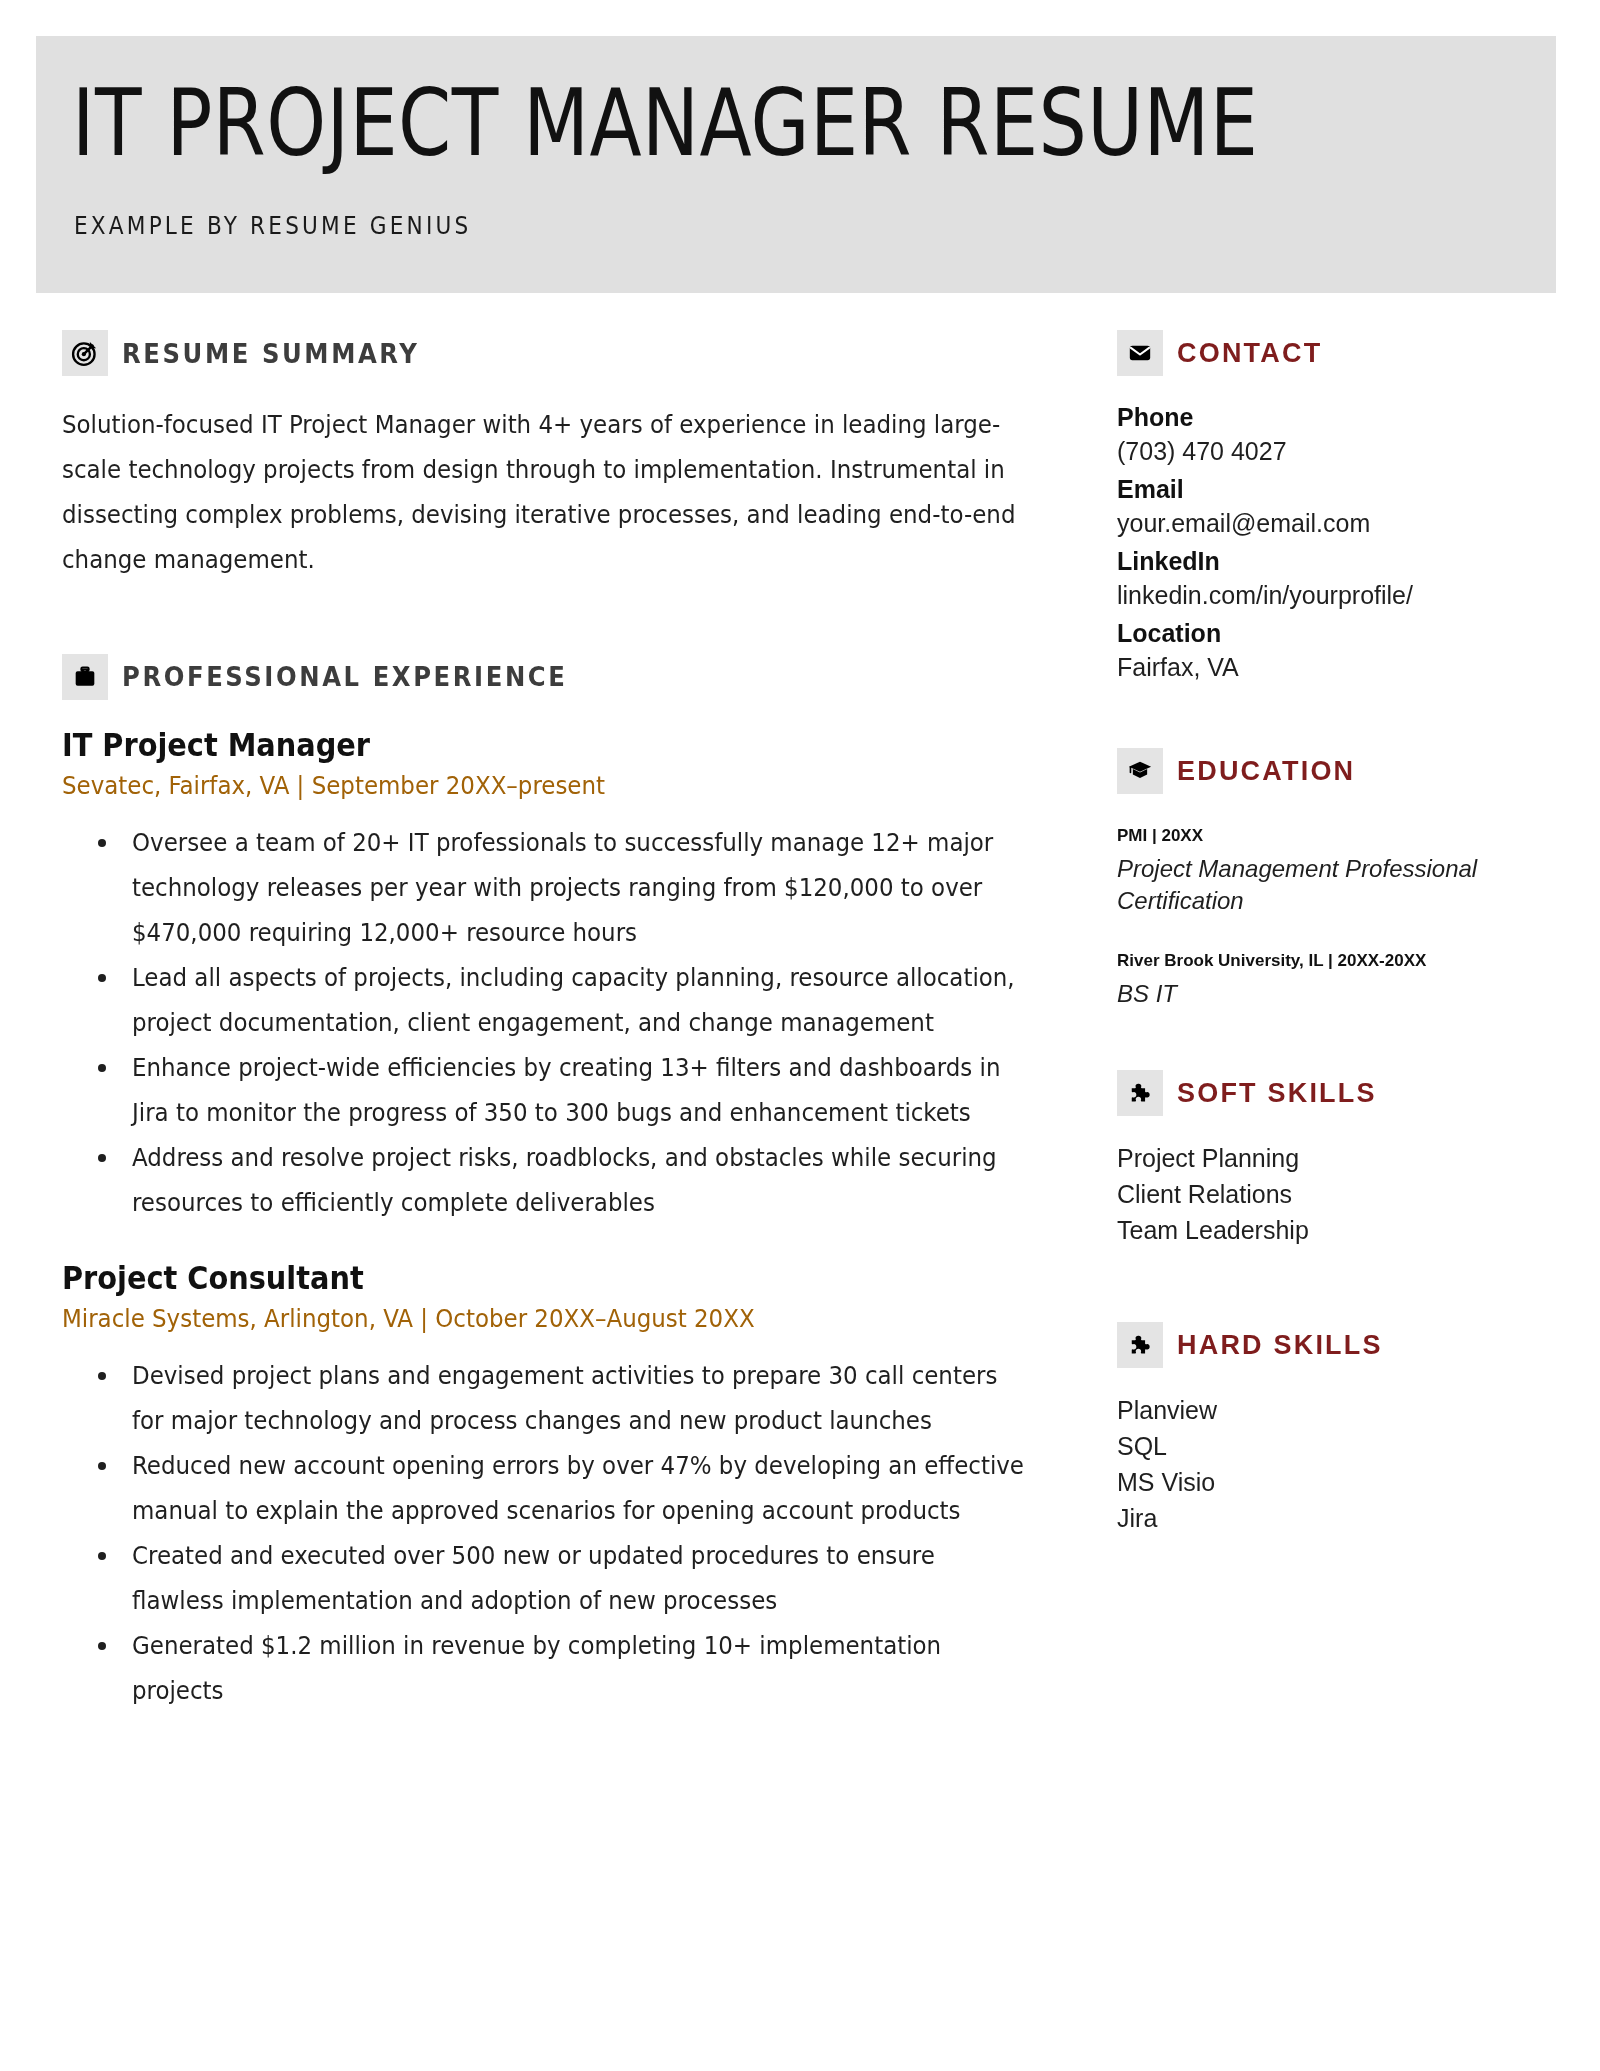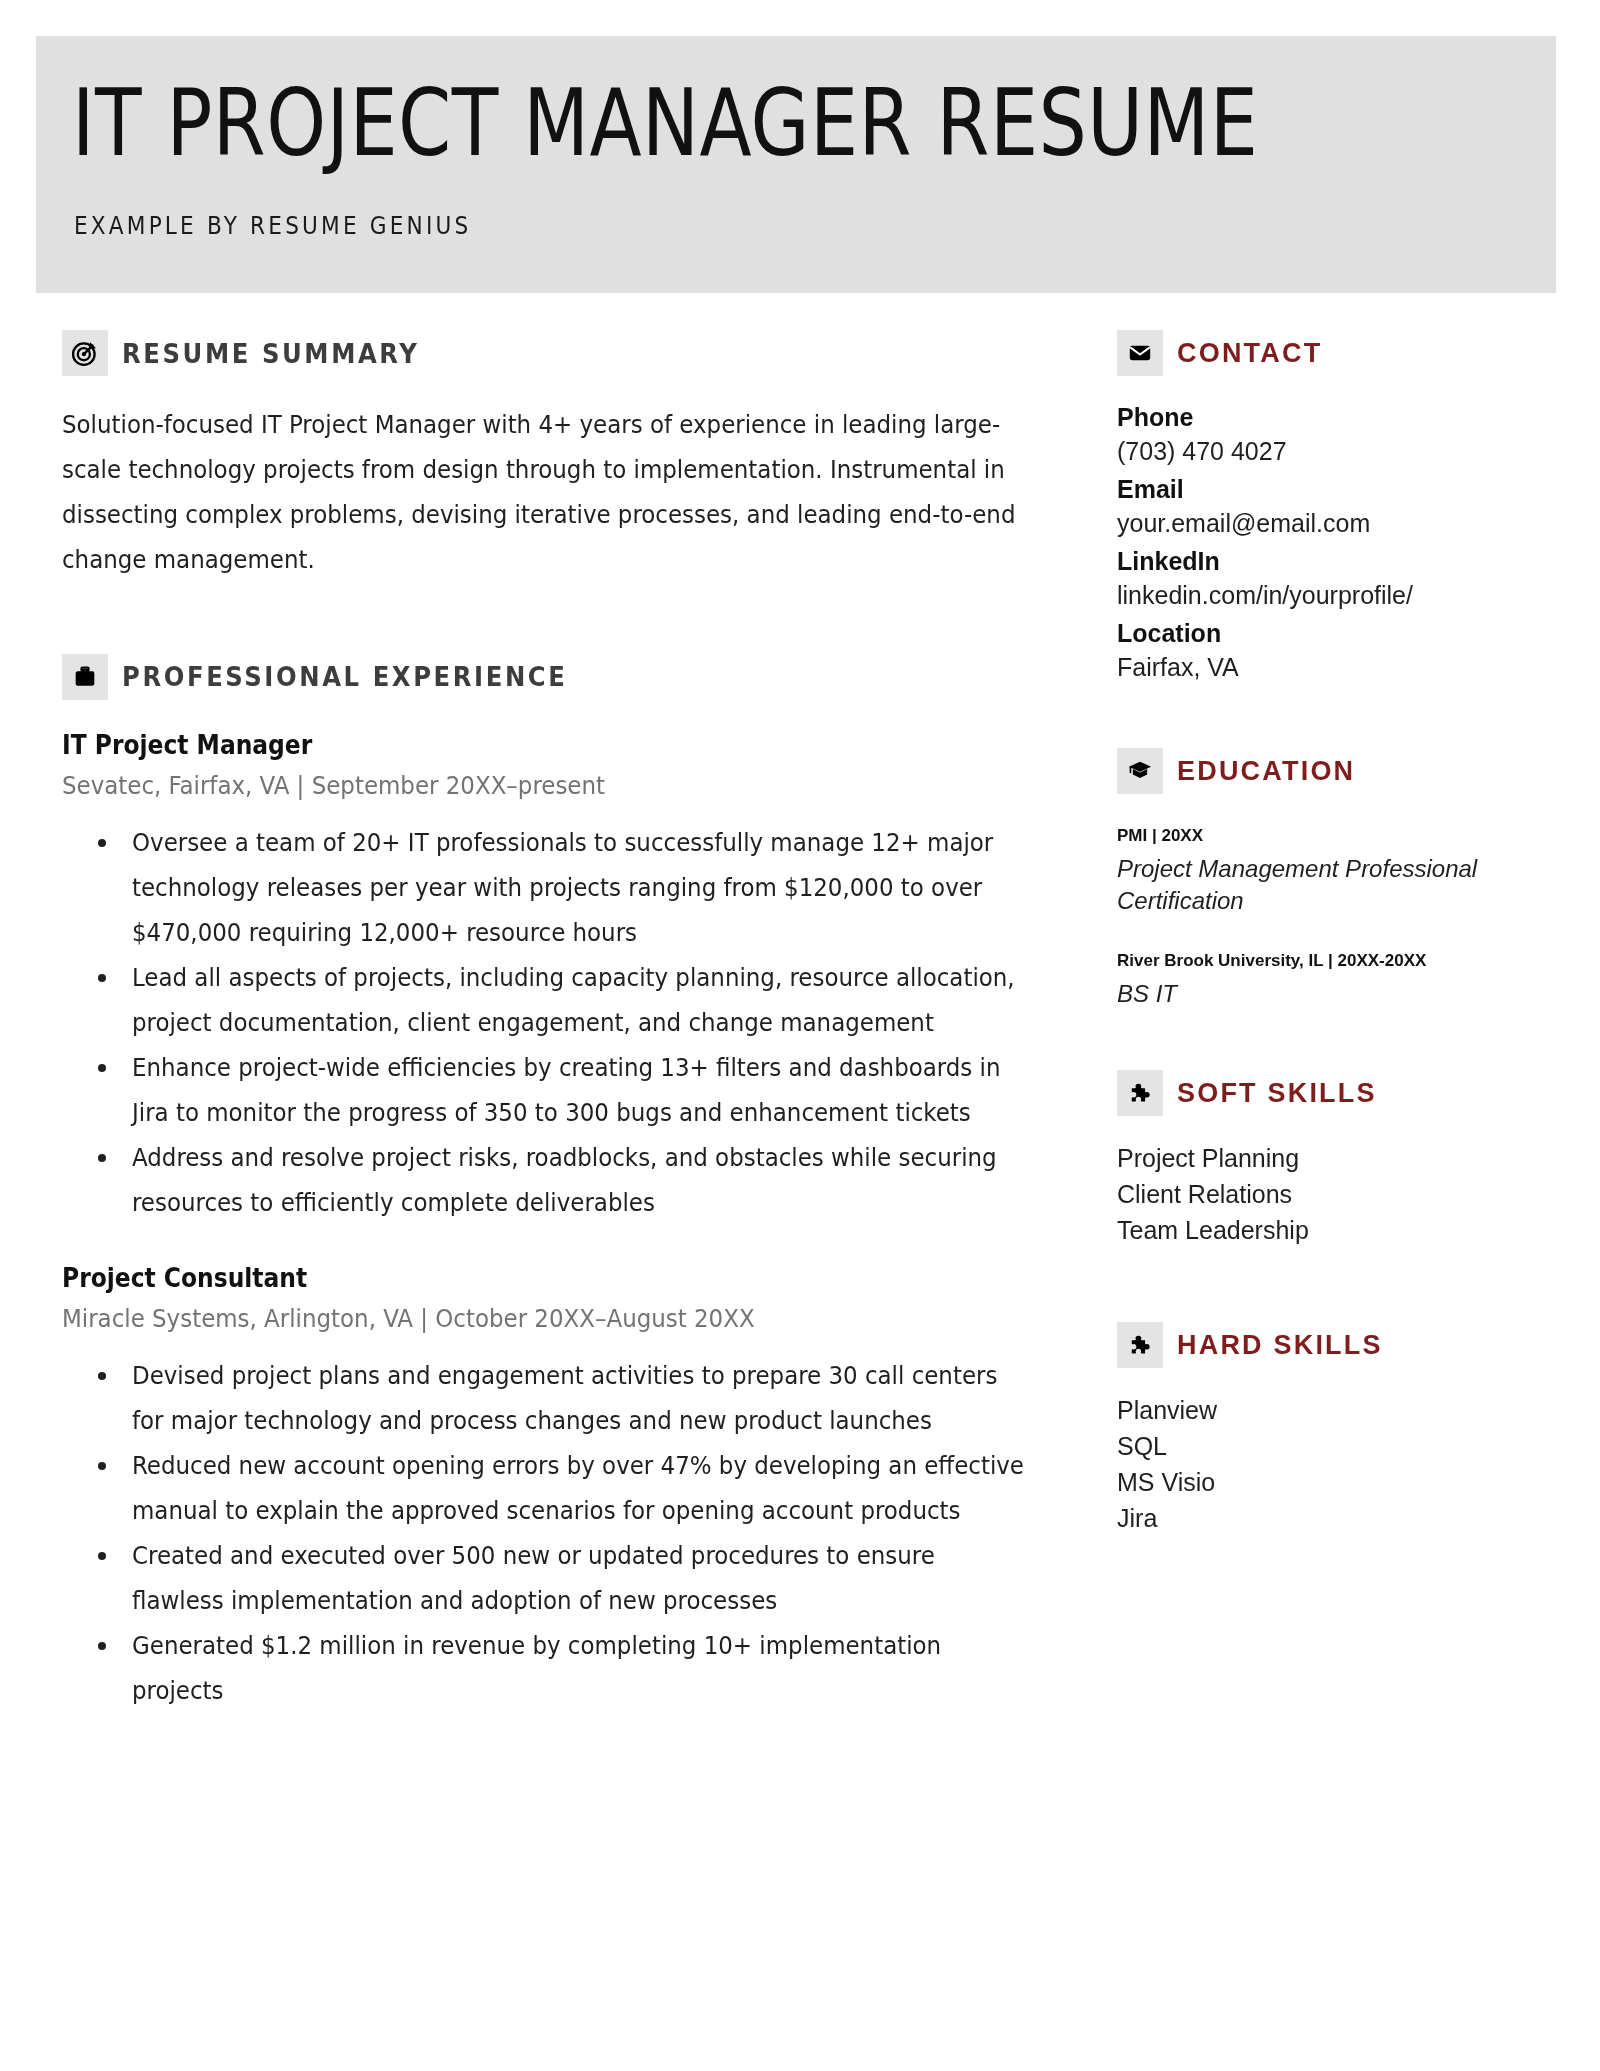--- a/index.html
+++ b/index.html
@@ -121,31 +121,31 @@
     font-family: "DejaVu Sans Condensed", "Liberation Sans Narrow", "Liberation Sans", sans-serif;
     font-size: 25.5px;
     line-height: 45px;
     color: #1f1f1f;
     max-width: 960px;
   }
 
   .job { margin-top: 0; }
   .job-title {
     font-family: "DejaVu Sans Condensed", "Liberation Sans Narrow", "Liberation Sans", sans-serif;
-    font-size: 26px;
+    font-size: 32px;
     line-height: 38px;
     font-weight: 700;
     color: #111111;
   }
   .job-meta {
     font-family: "DejaVu Sans Condensed", "Liberation Sans Narrow", "Liberation Sans", sans-serif;
     font-size: 25.5px;
     line-height: 42px;
     font-weight: 400;
-    color: #737373;
+    color: #a16207;
   }
   ul.bullets {
     margin: 14px 0 0 0;
     padding: 0 0 0 52px;
     list-style: none;
   }
   ul.bullets li {
     position: relative;
     font-family: "DejaVu Sans Condensed", "Liberation Sans Narrow", "Liberation Sans", sans-serif;
     font-size: 25.5px;

